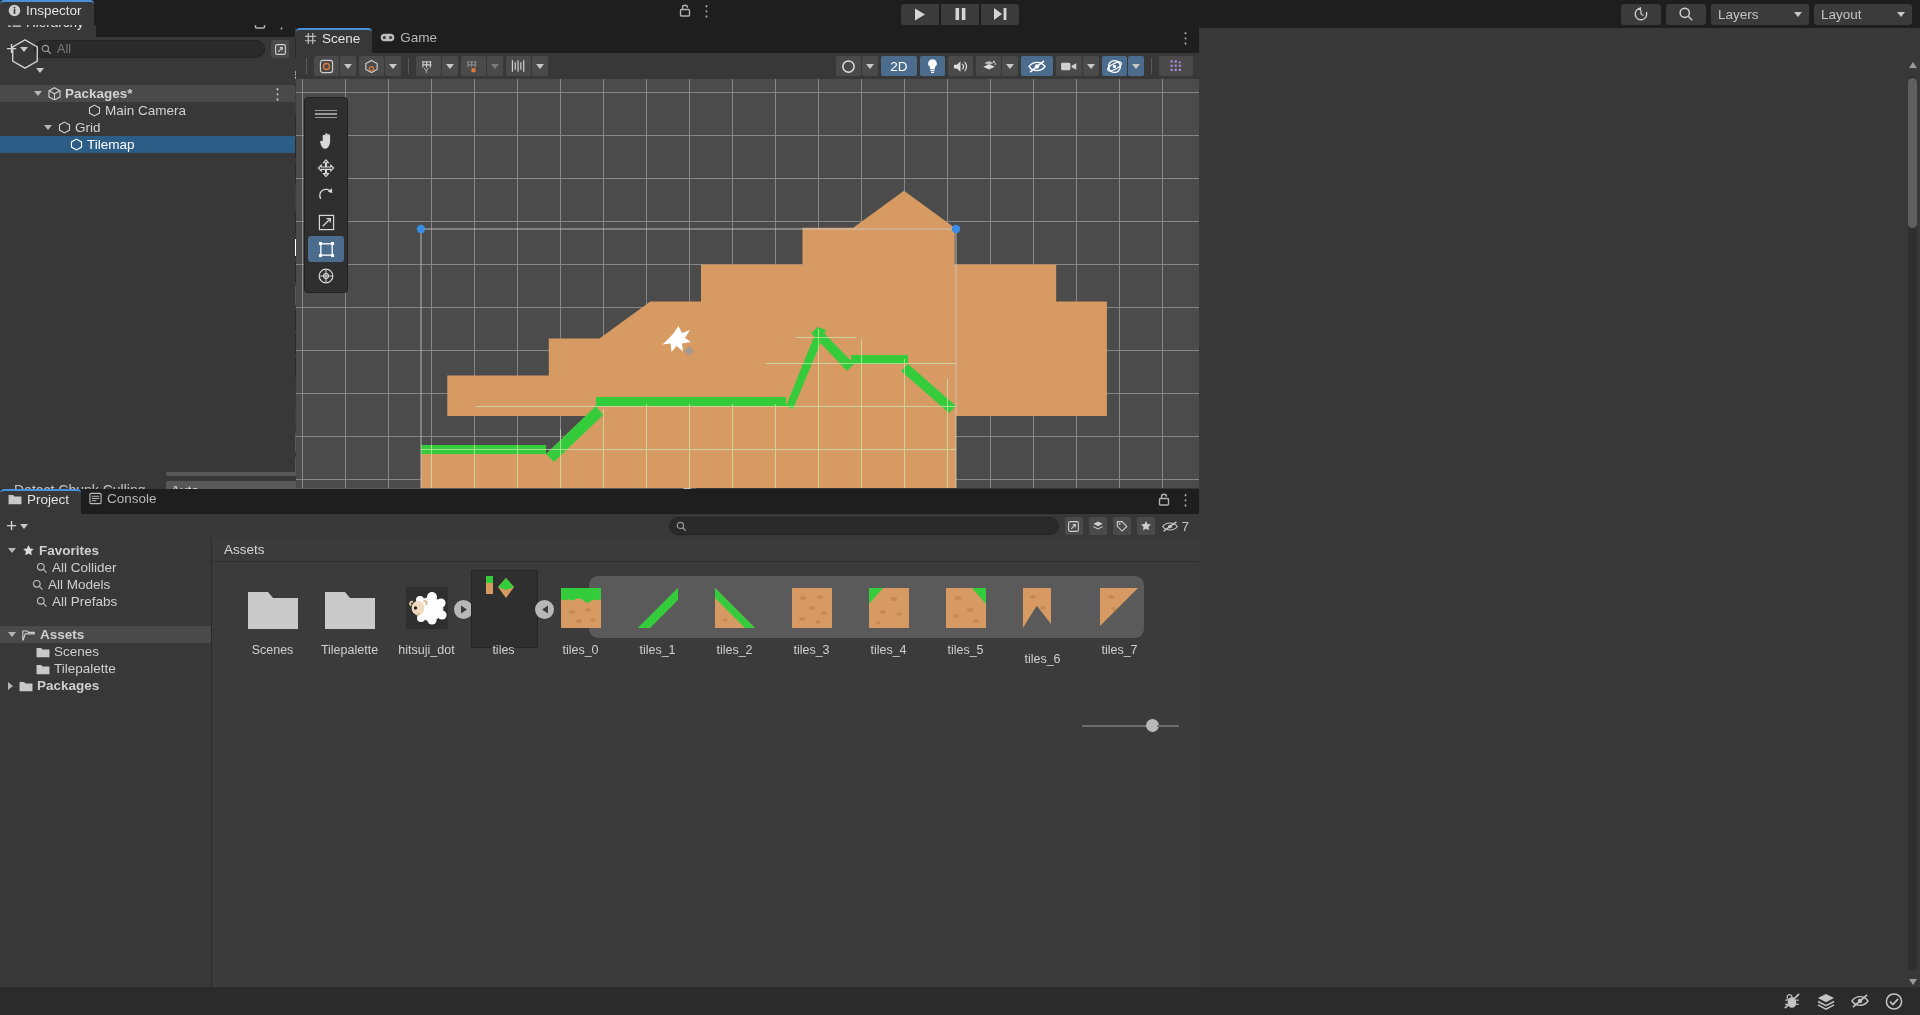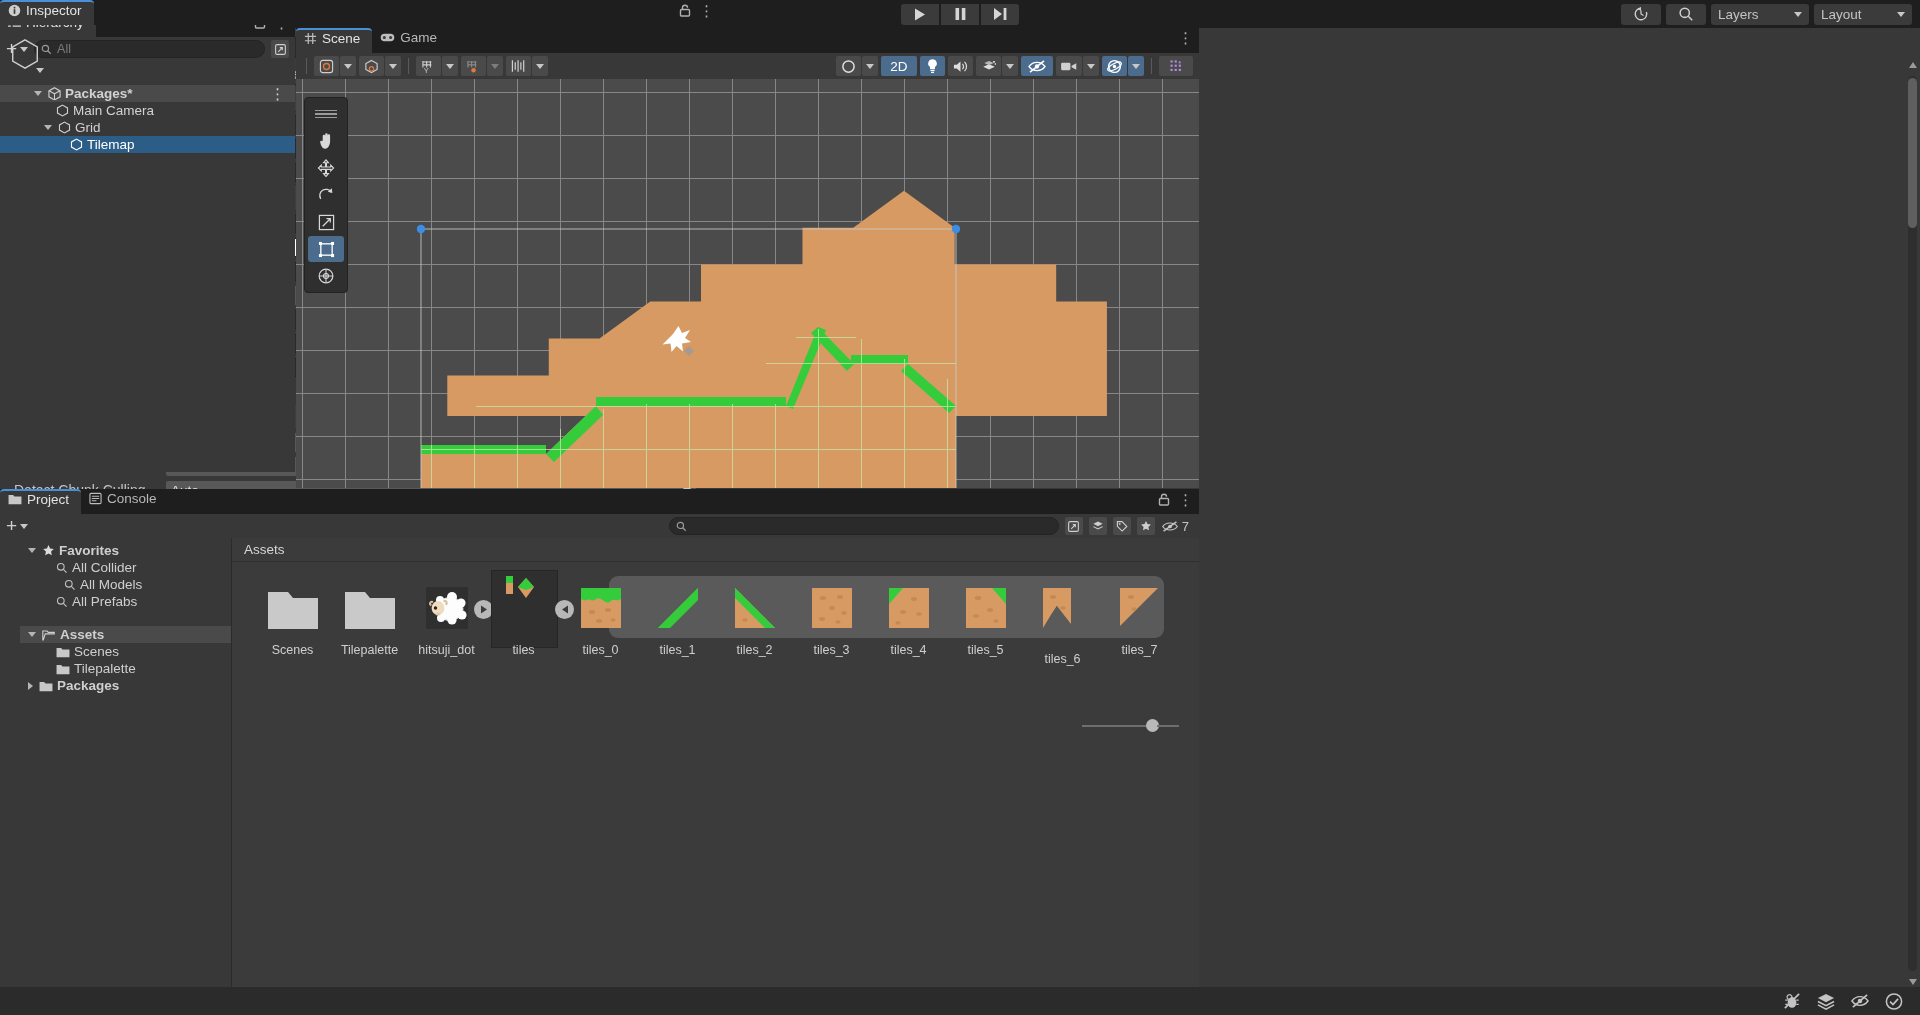--- a/index.html
+++ b/index.html
@@ -73,21 +73,21 @@
   .gz { width:36px; height:26px; display:flex; align-items:center; justify-content:center;
     border-radius:3px; color:#d8d8d8; }
   .gz.active { background:#4c6c8e; }
   .gz-handle { width:22px;height:10px;display:flex;flex-direction:column;justify-content:center;gap:2px;}
   .gz-handle i { display:block;height:1.5px;background:#9a9a9a;width:100%; }
 
   
   #project { left:0; top:489px; width:1199px; height:498px; }
   .proj-toolbar { height:24px; display:flex; align-items:center; gap:6px; padding:0 6px; }
   .proj-body { position:absolute; left:0; top:49px; right:0; bottom:0; display:flex; }
-  .proj-tree { width:212px; background:#383838; border-right:1px solid #2b2b2b; padding-top:4px;margin-left:20px; }
+  .proj-tree { width:212px; background:#383838; border-right:1px solid #2b2b2b; padding-top:4px; }
   .tree-row { height:17px; display:flex; align-items:center; font-size:13.5px; color:#cfcfcf; gap:4px; }
   .tree-row.sel { background:#4a4a4a; }
   .proj-right { flex:1; background:#3b3b3b; position:relative; }
   .assets-head { height:24px; background:#3b3b3b; display:flex; align-items:center; padding-left:12px;
     font-size:13.5px; color:#d6d6d6; border-bottom:1px solid #303030; }
   .assets-grid { display:flex; align-items:flex-start; gap:0; padding:18px 0 0 22px; }
   .asset { width:77px; display:flex; flex-direction:column; align-items:center; gap:7px; }
   .asset .thumb { width:56px; height:56px; display:flex; align-items:center; justify-content:center; }
   .asset .lbl { font-size:12.5px; color:#cfcfcf; }
 
@@ -247,21 +247,21 @@
 
       <div class="hier-row scene" style="padding-left:34px;">
         <span class="arrow-d"></span>
         <svg width="13" height="13" viewBox="0 0 14 14">
             <path d="M7 0.8L13 4.2v6.4L7 13.9 1 10.6V4.2z" fill="none" stroke="#cfcfcf" stroke-width="1.2"></path>
             <path d="M7 7.3v6.6M7 7.3L1 4.1M7 7.3l6-3.2" stroke="#cfcfcf" stroke-width="1.1"></path>
           </svg>
         <span style="font-weight:bold;">Packages*</span>
         <span class="kebab" style="position:absolute;right:10px;">⋮</span>
       </div>
-      <div class="hier-row" style="padding-left:56px;">
+      <div class="hier-row" style="padding-left:88px;">
         <svg width="13" height="13" viewBox="0 0 14 14">
             <path d="M7 1.2l5.4 3v5.6L7 12.8 1.6 9.8V4.2z" fill="none" stroke="#cfcfcf" stroke-width="1.2"></path>
           </svg>
         <span>Main Camera</span>
       </div>
       <div class="hier-row" style="padding-left:44px;">
         <span class="arrow-d"></span>
         <svg width="13" height="13" viewBox="0 0 14 14">
             <path d="M7 1.2l5.4 3v5.6L7 12.8 1.6 9.8V4.2z" fill="none" stroke="#cfcfcf" stroke-width="1.2"></path>
           </svg>
@@ -618,21 +618,21 @@
             </svg>
           <span style="font-weight:bold;">Favorites</span>
         </div>
         <div class="tree-row" style="padding-left:36px;">
           <svg width="12" height="12" viewBox="0 0 13 13">
               <circle cx="5.2" cy="5.2" r="3.6" fill="none" stroke="#c0c0c0" stroke-width="1.2"></circle>
               <path d="M8 8l3.4 3.4" stroke="#c0c0c0" stroke-width="1.2"></path>
             </svg>
           <span>All Collider</span>
         </div>
-        <div class="tree-row" style="padding-left:44px;">
+        <div class="tree-row" style="padding-left:32px;">
           <svg width="12" height="12" viewBox="0 0 13 13">
               <circle cx="5.2" cy="5.2" r="3.6" fill="none" stroke="#c0c0c0" stroke-width="1.2"></circle>
               <path d="M8 8l3.4 3.4" stroke="#c0c0c0" stroke-width="1.2"></path>
             </svg>
           <span>All Models</span>
         </div>
         <div class="tree-row" style="padding-left:36px;">
           <svg width="12" height="12" viewBox="0 0 13 13">
               <circle cx="5.2" cy="5.2" r="3.6" fill="none" stroke="#c0c0c0" stroke-width="1.2"></circle>
               <path d="M8 8l3.4 3.4" stroke="#c0c0c0" stroke-width="1.2"></path>

